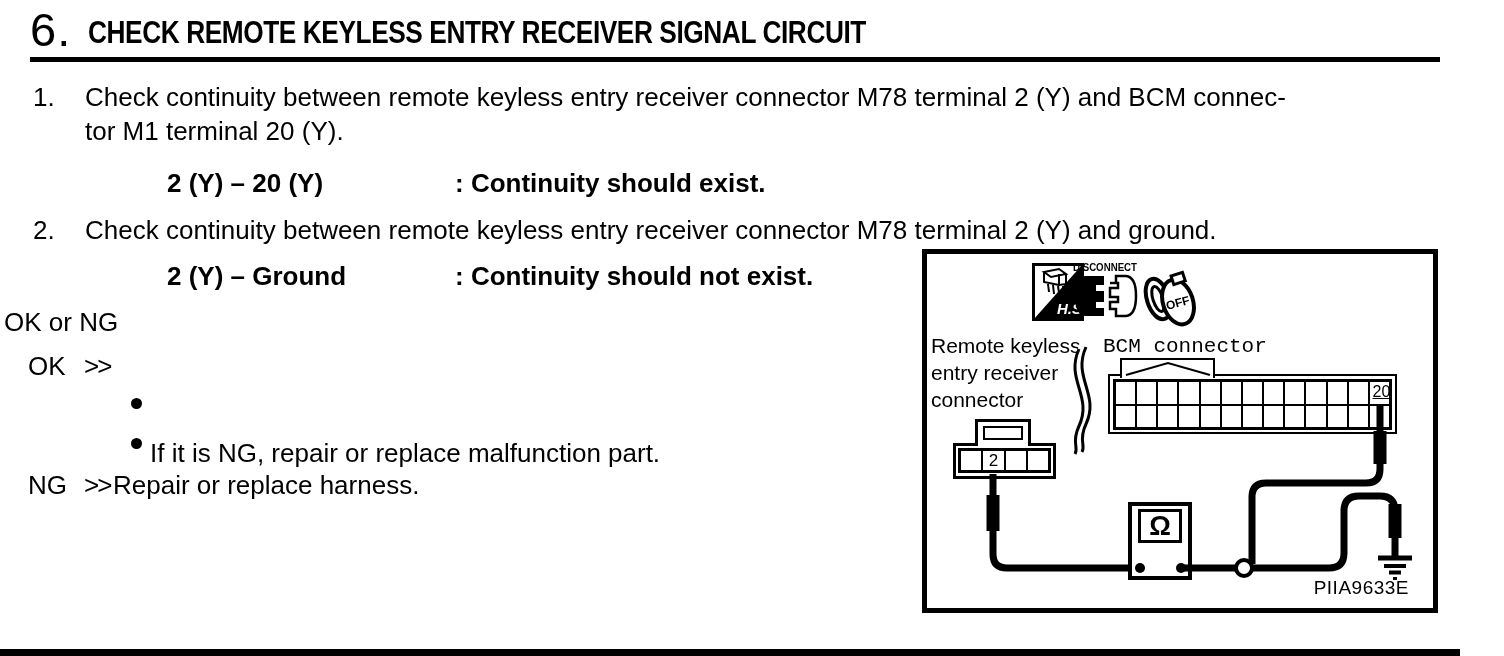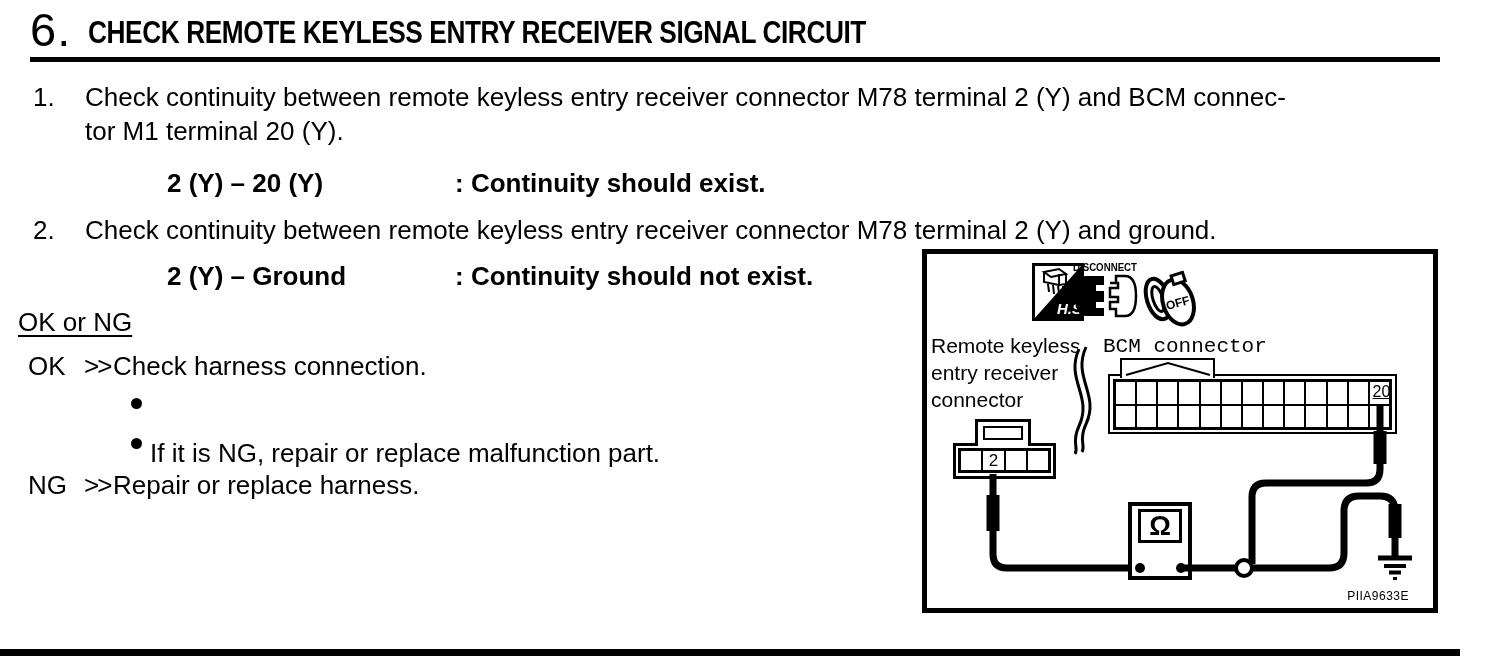--- a/index.html
+++ b/index.html
@@ -10,35 +10,35 @@
   .doc-num{left:30px;top:2px;font-size:47px;font-weight:400;letter-spacing:1px;}
   .doc-title{left:88px;top:14px;font-size:32px;font-weight:700;letter-spacing:-.5px;
              transform:scaleX(.82);transform-origin:left top;white-space:nowrap;}
   .rule{left:30px;top:57px;width:1410px;height:5px;background:#000;}
   .bottom-rule{left:0px;top:649px;width:1460px;height:7px;background:#000;}
   .body-txt{font-size:26px;line-height:34px;}
   .step-num{left:33px;}
   .step-text{left:85px;width:1360px;white-space:pre-line;}
   .spec-term{left:128px;font-weight:700;margin-left:39px;}
   .spec-res{left:455px;font-weight:700;}
-  .res-head{left:18px;top:305px;text-decoration:underline;text-underline-offset:4px;
+  .res-head{left:4px;top:305px;text-underline-offset:4px;
             text-decoration-thickness:2px;}
   .res-term{left:28px;}
   .res-prompt{left:84px;letter-spacing:-2px;}
   .res-action{left:113px;white-space:nowrap;}
   .bullet-dot{width:11px;height:11px;border-radius:50%;background:#000;left:131px;}
   .bullet-text{left:150px;white-space:nowrap;}
   
   .fig{left:922px;top:249px;width:516px;height:364px;border:5px solid #000;
        box-sizing:border-box;background:#fff;}
   .fig .abs{position:absolute;}
   .fig-label{font-size:21px;line-height:27px;white-space:pre-line;}
   .receiver-label{left:4px;top:78px;}
   .bcm-label{left:176px;top:79px;white-space:nowrap;font-family:Liberation Mono, monospace;}
-  .fig-code{right:24px;top:335px;font-size:12px;letter-spacing:.5px;}
+  .fig-code{right:24px;top:323px;font-size:19px;letter-spacing:.5px;}
   
   .bcm-outer{left:181px;top:120px;width:289px;height:60px;border:2px solid #000;
              box-sizing:border-box;z-index:1;background:#fff;}
   .bcm-tab{left:193px;top:104px;width:95px;height:20px;border:2px solid #000;border-bottom:0;
            box-sizing:border-box;background:#fff;z-index:2;}
   .grid{display:grid;border:2px solid #000;box-sizing:border-box;background:#fff;z-index:3;}
   .grid .cell{border:1px solid #000;}
   .bcm-grid{left:186px;top:125px;width:279px;height:51px;}
   .rcv-body{left:26px;top:189px;width:103px;height:36px;border:3px solid #000;
             box-sizing:border-box;z-index:1;background:#fff;}
@@ -76,21 +76,20 @@
 
   <span class="abs body-txt step-num" style="top:213px">2.</span>
   <div class="abs body-txt step-text" style="top:213px">Check continuity between remote keyless entry receiver connector M78 terminal 2 (Y) and ground.</div>
   <span class="abs body-txt spec-term" style="top:259px">2 (Y) – Ground</span>
   <span class="abs body-txt spec-res" style="top:259px">: Continuity should not exist.</span>
 
   <span class="abs body-txt res-head">OK or NG</span>
 
   <span class="abs body-txt res-term" style="top:349px">OK</span>
   <span class="abs body-txt res-prompt" style="top:349px">&gt;&gt;</span>
-  <span class="abs body-txt res-action" style="top:349px">Check harness connection.</span>
 
   <span class="abs bullet-dot" style="top:398px"></span>
   <span class="abs bullet-dot" style="top:438px"></span>
   <span class="abs body-txt bullet-text" style="top:436px">If it is NG, repair or replace malfunction part.</span>
 
   <span class="abs body-txt res-term" style="top:468px">NG</span>
   <span class="abs body-txt res-prompt" style="top:468px">&gt;&gt;</span>
   <span class="abs body-txt res-action" style="top:468px">Repair or replace harness.</span>
 
   <div class="abs fig">

